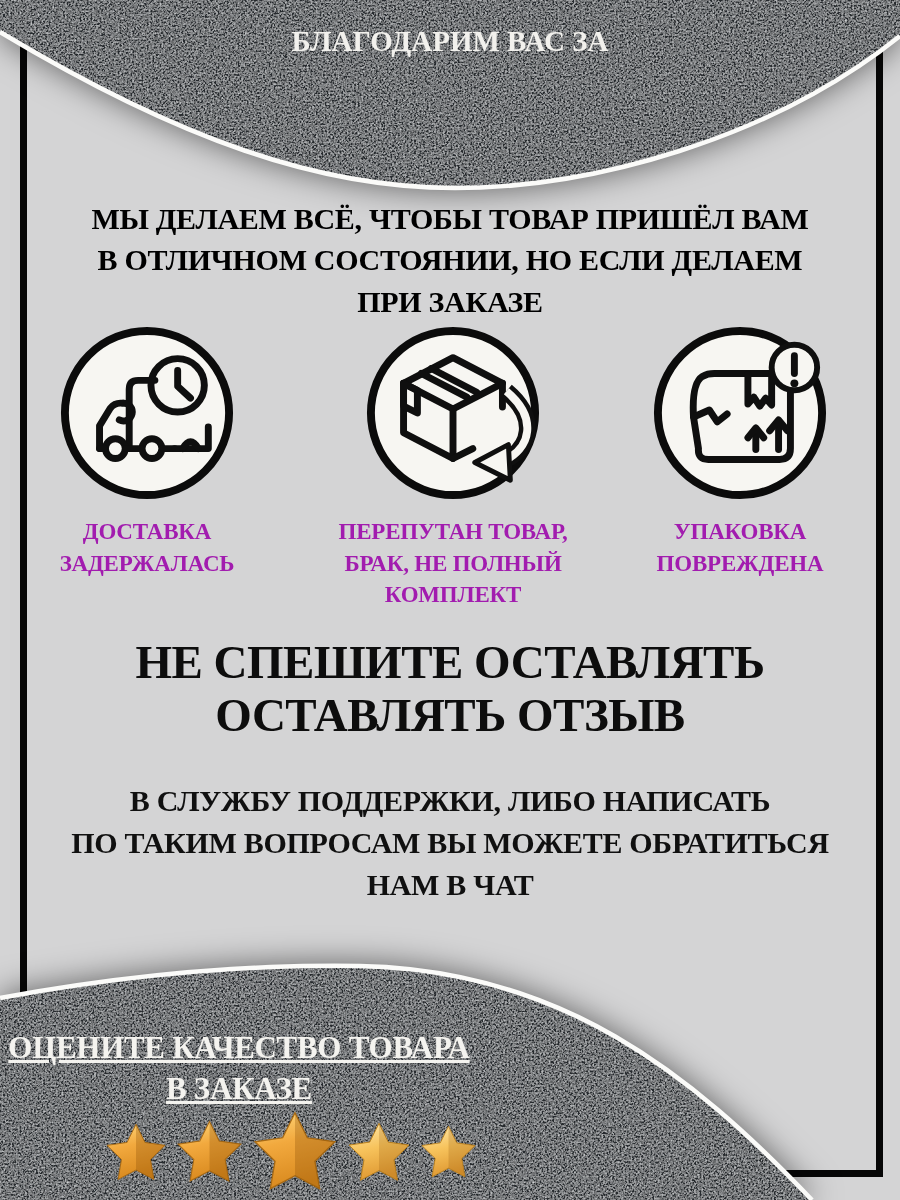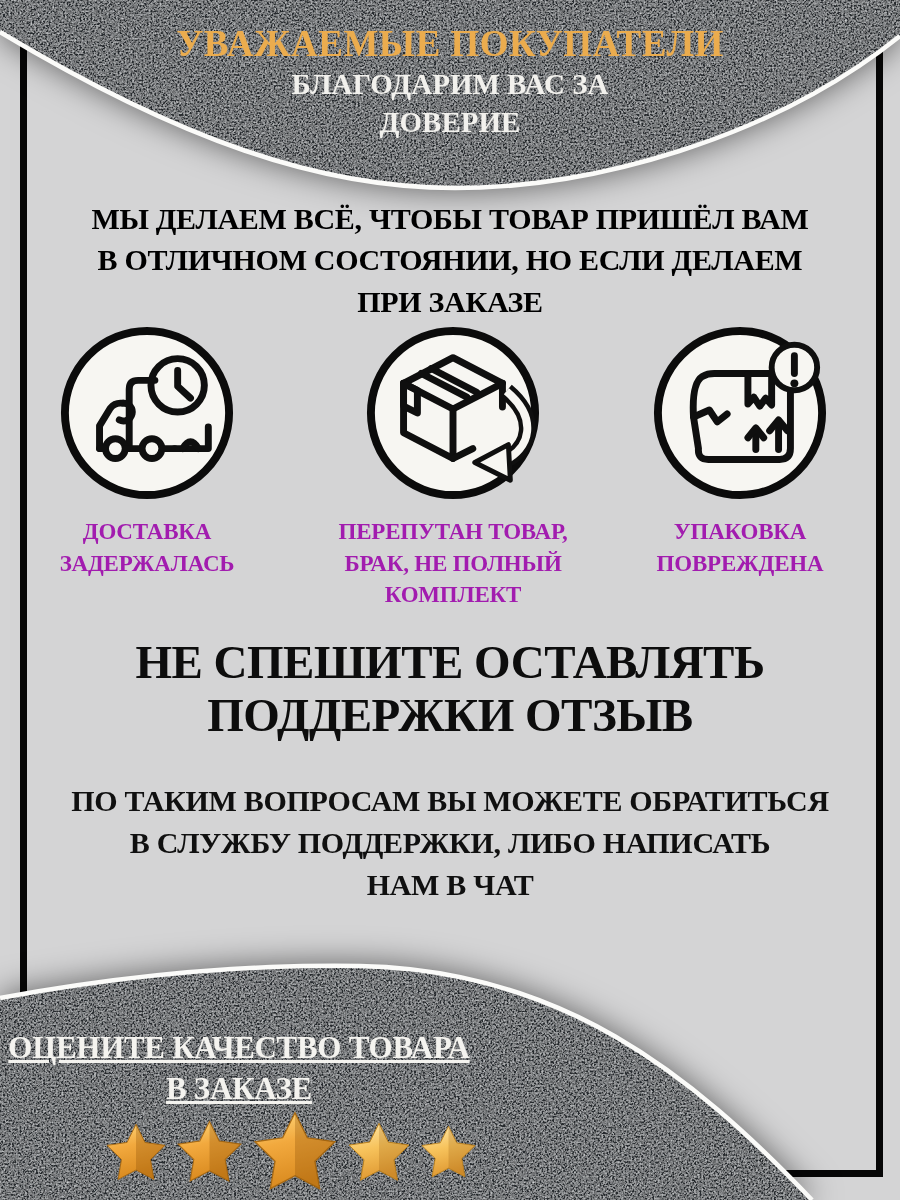--- a/index.html
+++ b/index.html
@@ -88,24 +88,22 @@
       <path class="dark-fill" filter="url(#speck)" d="M0 0 H900 V36 C770 140 590 188 455 188 C320 188 180 140 0 32 Z"></path>
       <path class="curve-line" d="M900 36 C770 140 590 188 455 188 C320 188 180 140 0 32"></path>
     </g>
     <g class="shadowed">
       <path class="dark-fill" filter="url(#speck)" d="M0 998 C120 976 240 964 360 966 C560 970 690 1072 812 1200 L0 1200 Z"></path>
       <path class="curve-line" d="M0 998 C120 976 240 964 360 966 C560 970 690 1072 812 1200"></path>
     </g>
   </svg>
 
   <div class="txt header-text">
-    <span class="line header-title">УВАЖАЕМЫЕ ПОКУПАТЕЛИ</span>
     <span class="header-sub">
       <span class="line">БЛАГОДАРИМ ВАС ЗА</span>
-      <span class="line">ДОВЕРИЕ</span>
     </span>
   </div>
 
   <div class="txt intro">
     <span class="line">МЫ ДЕЛАЕМ ВСЁ, ЧТОБЫ ТОВАР ПРИШЁЛ ВАМ</span>
     <span class="line">В ОТЛИЧНОМ СОСТОЯНИИ, НО ЕСЛИ ДЕЛАЕМ</span>
     <span class="line">ПРИ ЗАКАЗЕ</span>
   </div>
 
   <div class="issue issue-1">
@@ -166,26 +164,26 @@
     </svg>
     <div class="issue-label">
       <span class="line">ПЕРЕПУТАН ТОВАР,</span>
       <span class="line">БРАК, НЕ ПОЛНЫЙ</span>
       <span class="line">КОМПЛЕКТ</span>
     </div>
   </div>
 
   <div class="txt warning">
     <span class="line">НЕ СПЕШИТЕ ОСТАВЛЯТЬ</span>
-    <span class="line">ПОДДЕРЖКИ ОТЗЫВ</span>
+    <span class="line">ОСТАВЛЯТЬ ОТЗЫВ</span>
   </div>
 
   <div class="txt support">
+    <span class="line">В СЛУЖБУ ПОДДЕРЖКИ, ЛИБО НАПИСАТЬ</span>
     <span class="line">ПО ТАКИМ ВОПРОСАМ ВЫ МОЖЕТЕ ОБРАТИТЬСЯ</span>
-    <span class="line">В СЛУЖБУ ПОДДЕРЖКИ, ЛИБО НАПИСАТЬ</span>
     <span class="line">НАМ В ЧАТ</span>
   </div>
 
   <div class="txt footer-text">
     <span class="line">ОЦЕНИТЕ КАЧЕСТВО ТОВАРА</span>
     <span class="line">В ЗАКАЗЕ</span>
   </div>
 
   <div class="stars">
     <svg class="star-s1" viewBox="0 0 100 96">

